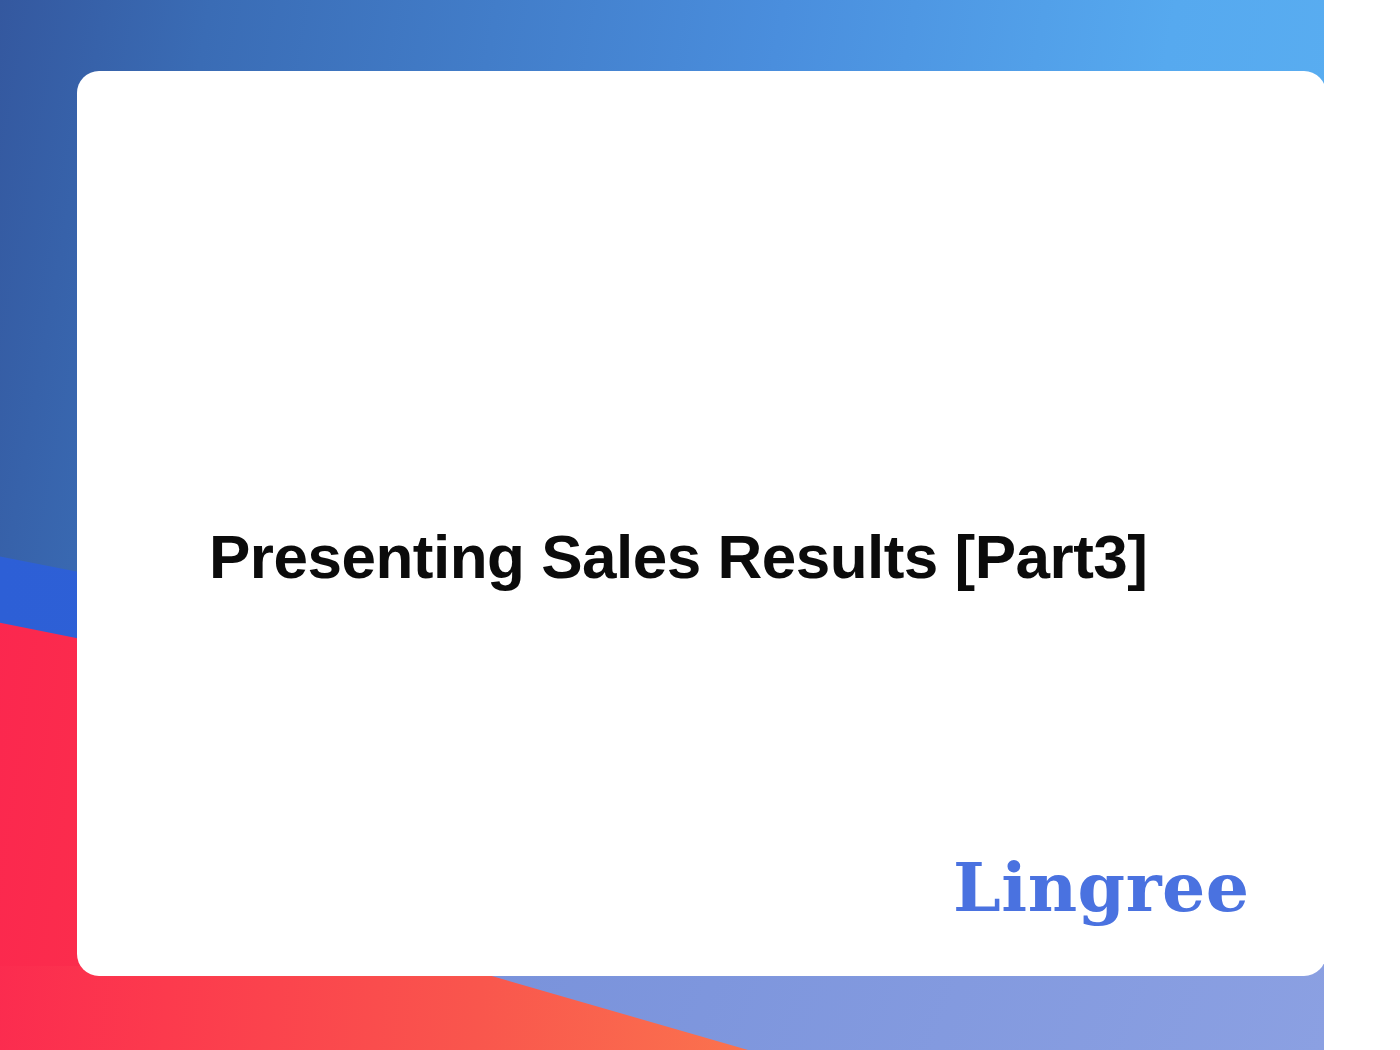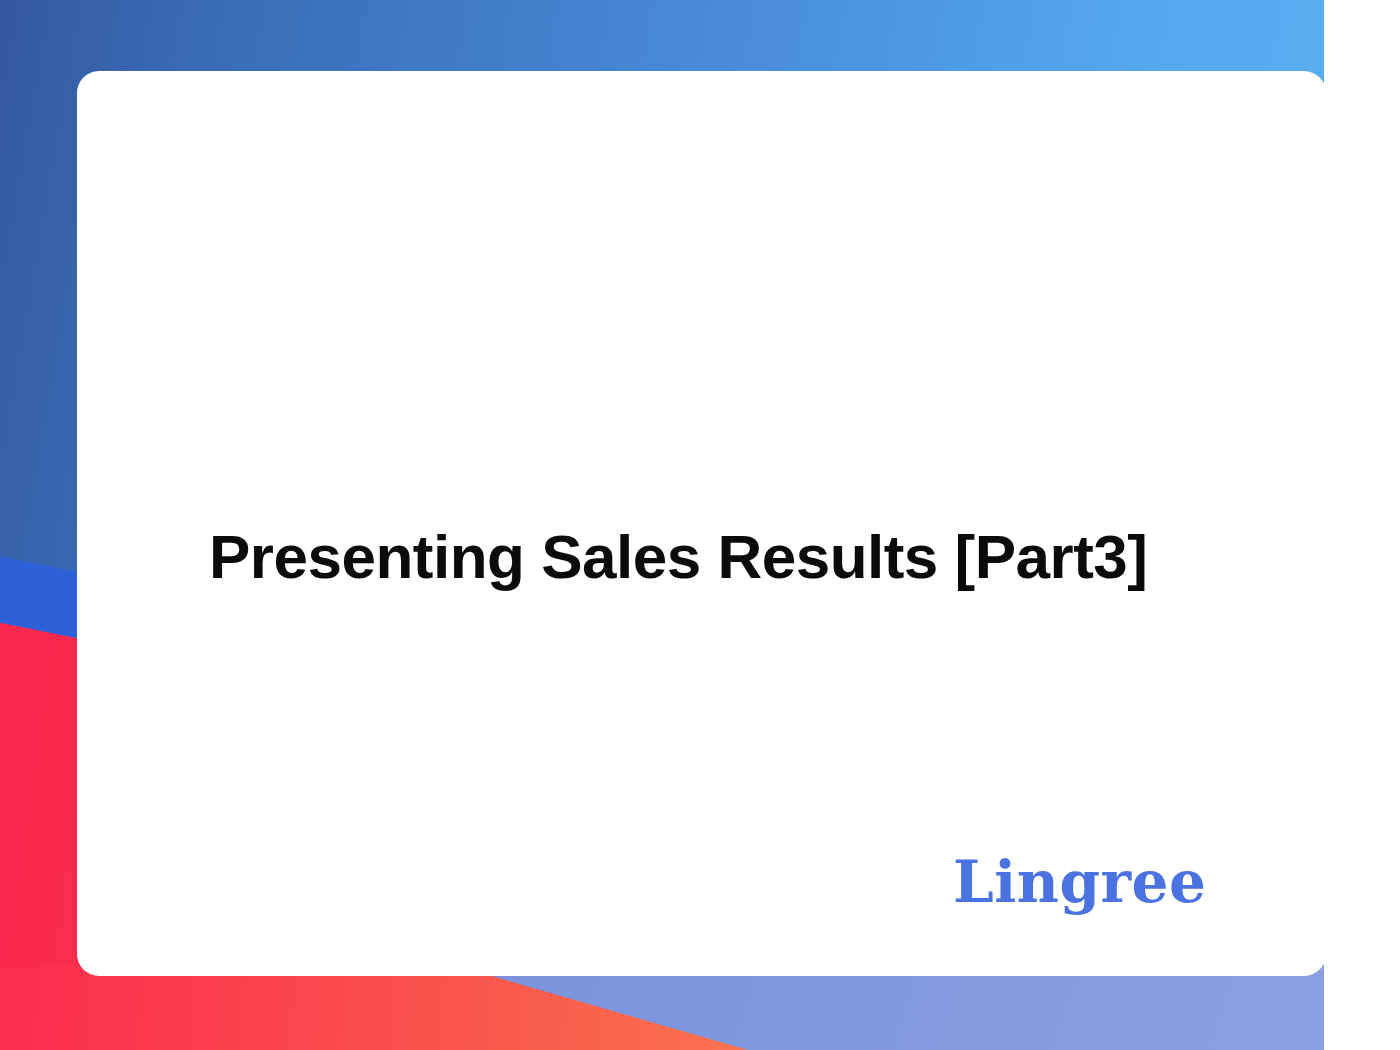--- a/index.html
+++ b/index.html
@@ -91,21 +91,21 @@
     white-space: nowrap;
   }
 
   .card-logo {
     position: absolute;
     left: 876px;
     top: 782px;
     color: #4a72e0;
     font-family: "DejaVu Serif", serif;
     font-weight: bold;
-    font-size: 58px;
+    font-size: 68px;
     line-height: 1;
     letter-spacing: 0.5px;
     white-space: nowrap;
   }
 </style>
 </head>
 <body>
 
 <div id="slide">
 

